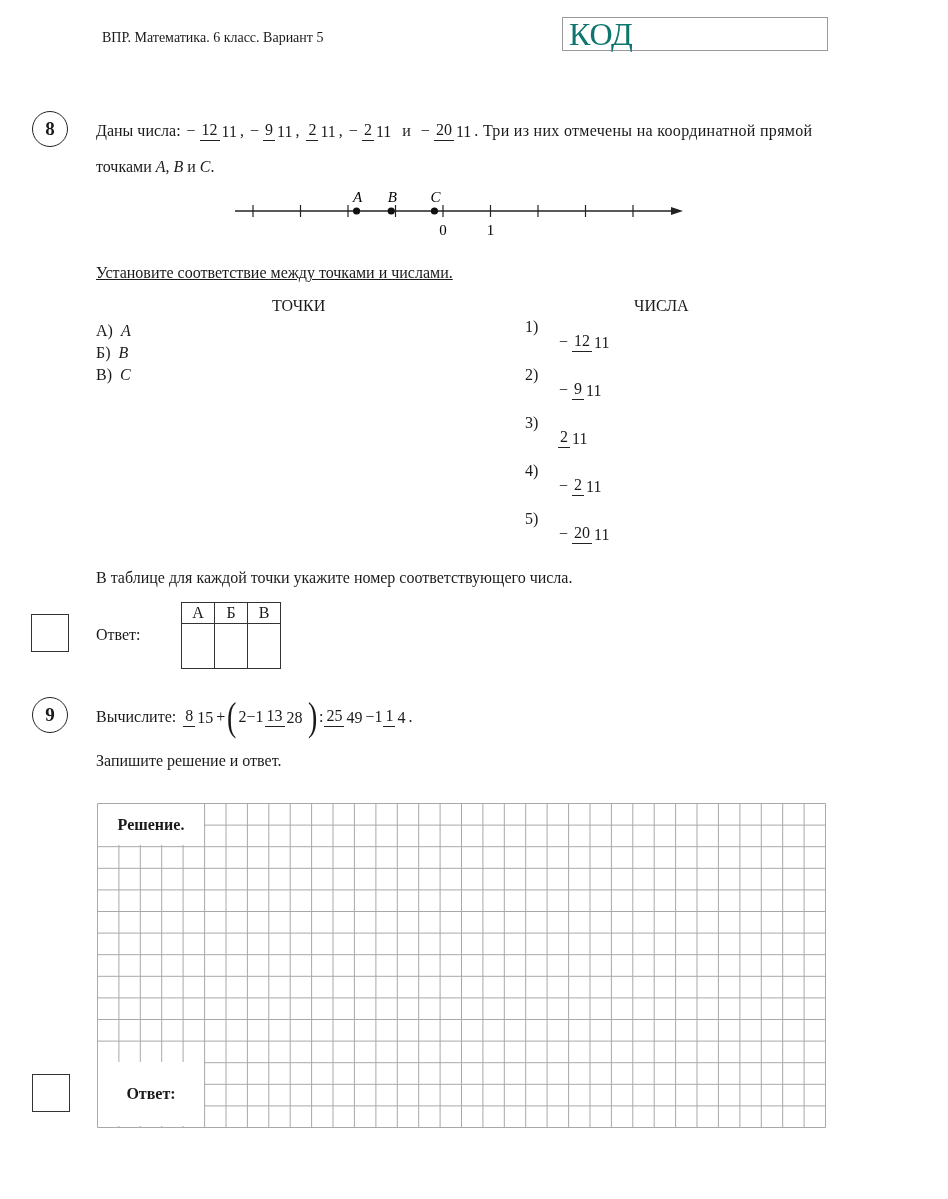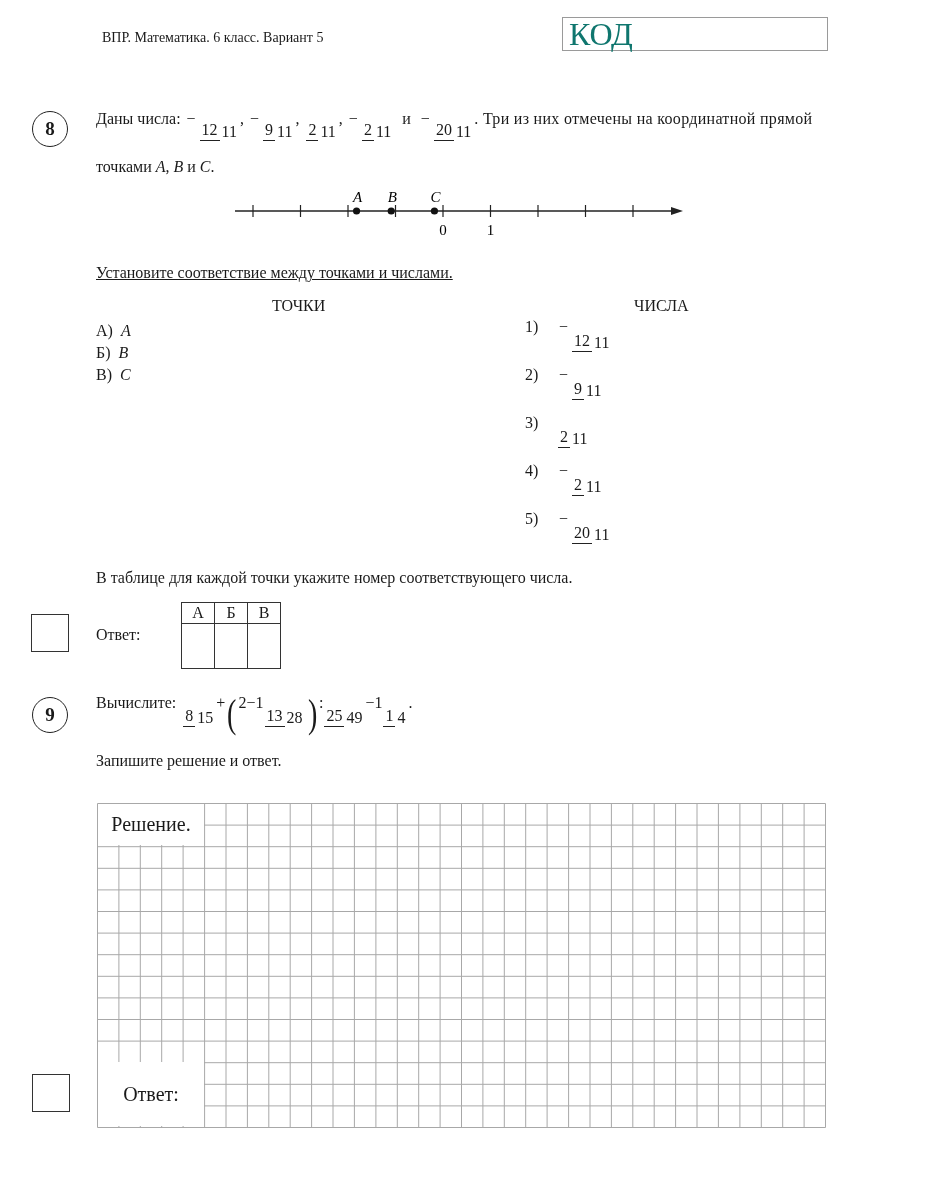--- a/index.html
+++ b/index.html
@@ -10,30 +10,30 @@
   .kod-box { left: 562px; top: 17px; width: 266px; height: 34px; border: 1px solid #9a9a9a; box-sizing: border-box; }
   .kod-box span { position: absolute; left: 6px; top: -2px; font-size: 32px; color: #0f766e; }
   .qnum { width: 36px; height: 36px; border: 1.5px solid #222; border-radius: 50%; box-sizing: border-box;
           display: flex; align-items: center; justify-content: center; font-weight: bold; font-size: 19px; }
   .txt { font-size: 16px; white-space: nowrap; }
   .frac { display: inline-flex; flex-direction: row; align-items: center; vertical-align: middle;
           line-height: 1; font-size: 16px; margin: 0 1px; }
   .frac .num { padding: 0 2px 2px 2px; border-bottom: 1px solid #222; }
   .frac .den { padding: 2px 2px 0 2px; }
   .minus { margin: 0 3px 0 6px; }
-  .inline-row { display: flex; }
+  .inline-row { display: flex; align-items: center; }
   .it { font-style: italic; }
   .check-box { width: 38px; height: 38px; border: 1.5px solid #333; box-sizing: border-box; }
   table.ans { border-collapse: collapse; }
   table.ans td { border: 1.5px solid #333; width: 32px; text-align: center; font-size: 16px; padding: 0; }
   table.ans tr.h td { height: 20px; }
   table.ans tr.v td { height: 44px; }
   .paren { font-size: 40px; font-weight: 200; line-height: 1; transform: scaleX(0.7); display: inline-block; }
   .grid-wrap { left: 97px; top: 803px; width: 728px; height: 324px; }
-  .grid-label { position: absolute; background: #fff; font-size: 20px; display: flex; align-items: center; justify-content: center; }
+  .grid-label { position: absolute; background: #fff; font-size: 16px; display: flex; align-items: center; justify-content: center; font-weight: bold; }
 </style>
 </head>
 <body>
 
 <div class="abs header-title">ВПР. Математика. 6 класс. Вариант 5</div>
 <div class="abs kod-box">
   <span>КОД</span>
 </div>
 
 <div class="abs qnum" style="left:32px; top:111px;">8</div>

